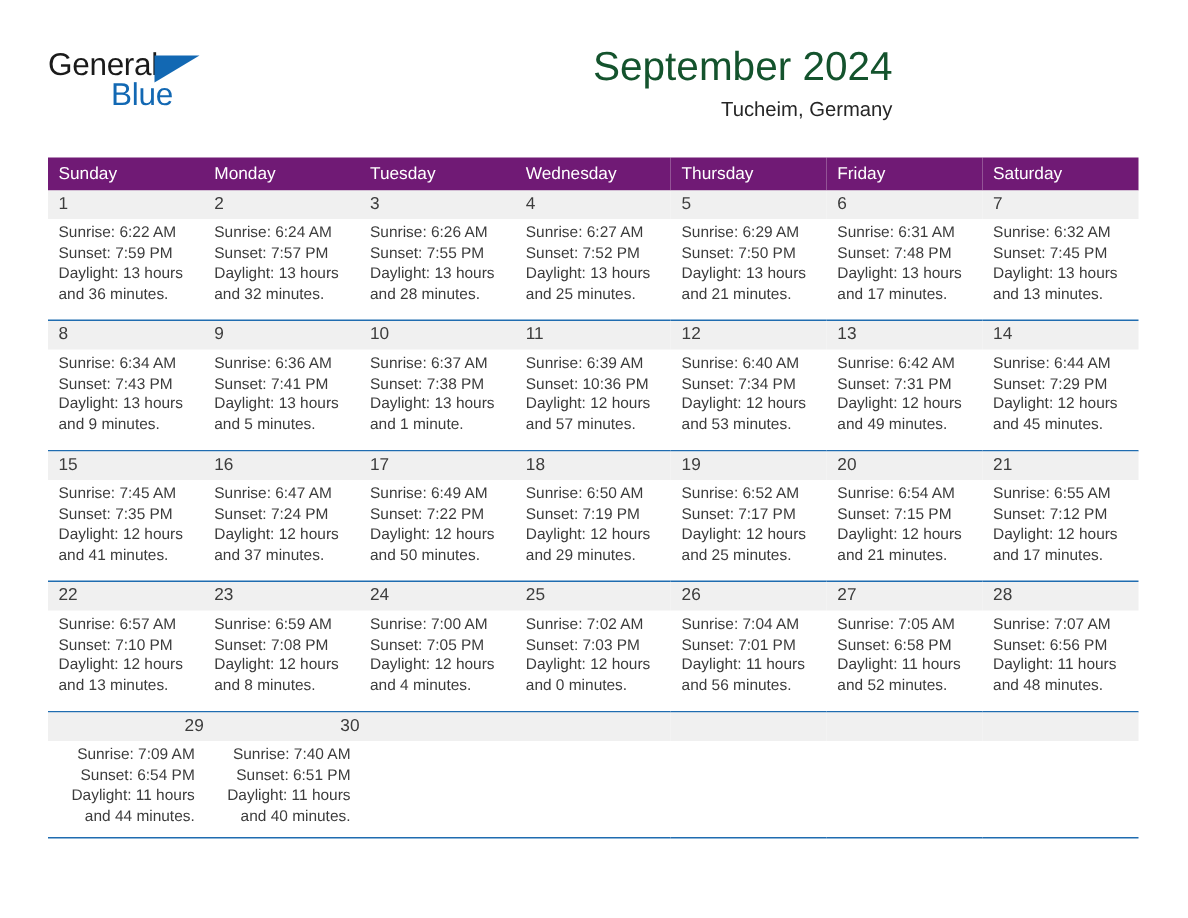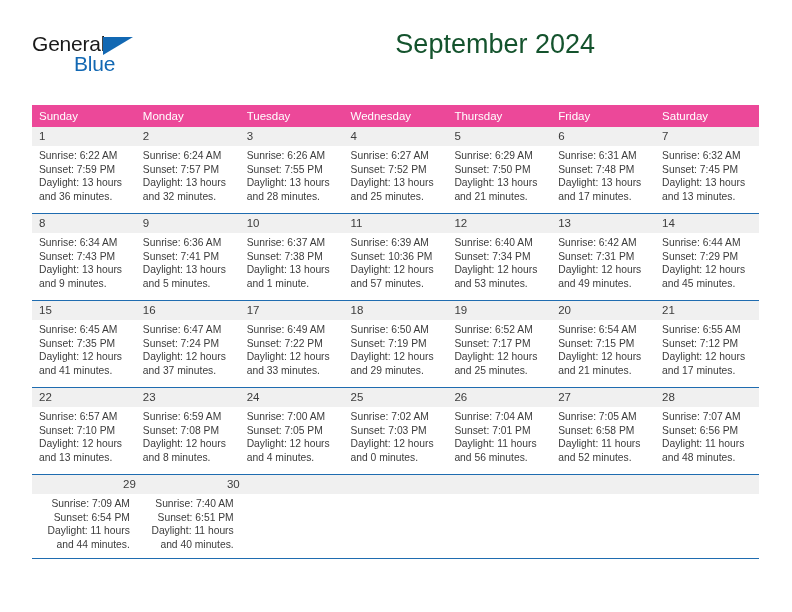--- a/index.html
+++ b/index.html
@@ -87,21 +87,21 @@
   
   .cal {
     position: absolute;
     left: 32px;
     top: 105px;
     width: 727px;
     border-collapse: collapse;
     table-layout: fixed;
   }
   .cal th {
-    background: #ec4899;
+    background: #701a75;
     color: #ffffff;
     font-size: 11.5px;
     font-weight: normal;
     text-align: left;
     padding: 5px 0 5px 7px;
     height: 12px;
     border: none;
   }
   .cal td {
     vertical-align: top;
@@ -148,20 +148,21 @@
   <div class="header">
 
     <div class="brand">
       <span class="brand-general">General</span>
       <span class="brand-tri"></span>
       <span class="brand-blue">Blue</span>
     </div>
 
     <div class="title-block">
       <div class="cal-title">September 2024</div>
+      <div class="cal-subtitle">Tucheim, Germany</div>
     </div>
 
   </div>
 
   <table class="cal">
     <thead>
       <tr>
         <th>Sunday</th>
         <th>Monday</th>
         <th>Tuesday</th>
@@ -328,21 +329,21 @@
                 <div>and 45 minutes.</div>
               </div>
             </div>
           </td>
         </tr>
         <tr class="week-row">
           <td>
             <div class="daycell">
               <div class="daynum-band">15</div>
               <div class="dayinfo">
-                <div>Sunrise: 6:45 AM</div>
+                <div>Sunrise: 7:45 AM</div>
                 <div>Sunset: 7:35 PM</div>
                 <div>Daylight: 12 hours</div>
                 <div>and 41 minutes.</div>
               </div>
             </div>
           </td>
           <td>
             <div class="daycell">
               <div class="daynum-band">16</div>
               <div class="dayinfo">
@@ -353,21 +354,21 @@
               </div>
             </div>
           </td>
           <td>
             <div class="daycell">
               <div class="daynum-band">17</div>
               <div class="dayinfo">
                 <div>Sunrise: 6:49 AM</div>
                 <div>Sunset: 7:22 PM</div>
                 <div>Daylight: 12 hours</div>
-                <div>and 33 minutes.</div>
+                <div>and 50 minutes.</div>
               </div>
             </div>
           </td>
           <td>
             <div class="daycell">
               <div class="daynum-band">18</div>
               <div class="dayinfo">
                 <div>Sunrise: 6:50 AM</div>
                 <div>Sunset: 7:19 PM</div>
                 <div>Daylight: 12 hours</div>

